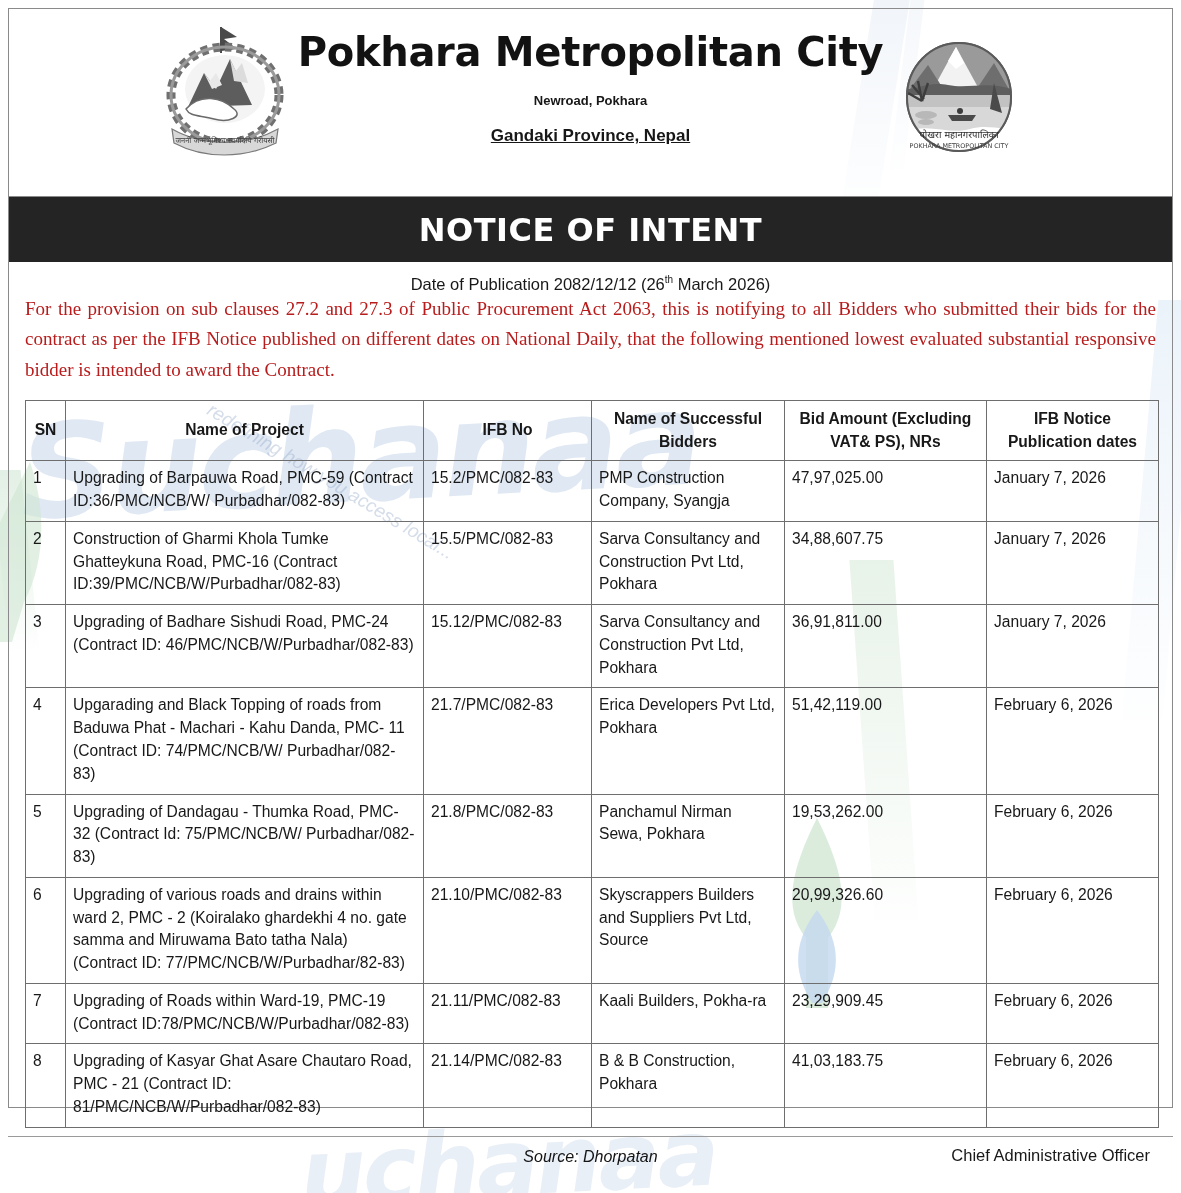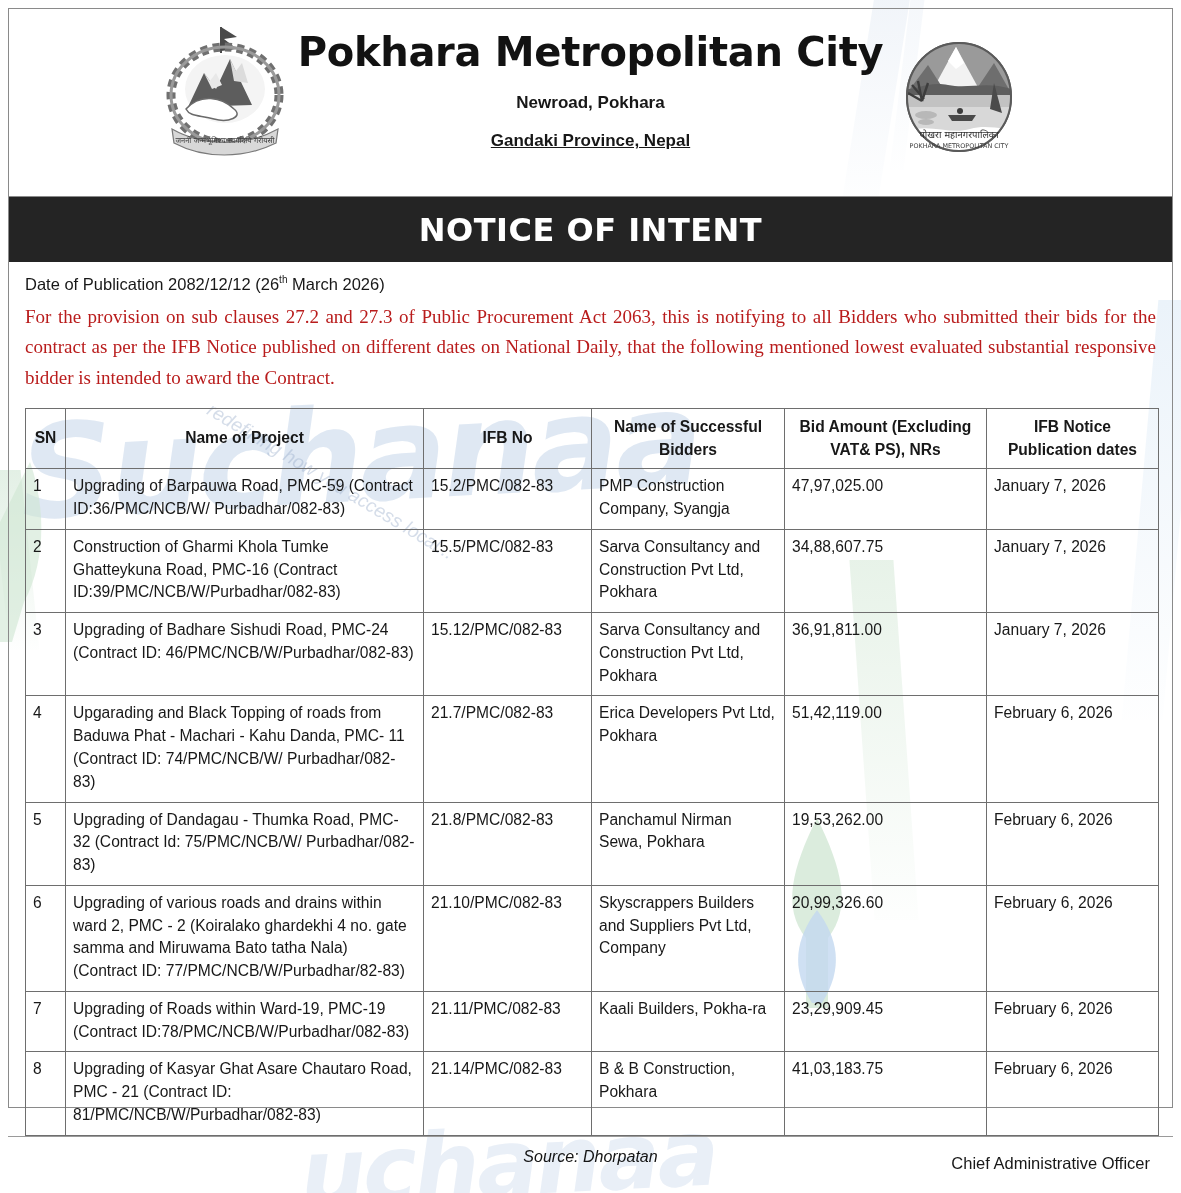--- a/index.html
+++ b/index.html
@@ -124,21 +124,21 @@
     color: #121212;
   }
   .org-sub {
     font-family: "DejaVu Sans", sans-serif;
     font-size: 26px;
     font-weight: 700;
     margin-top: 9px;
     color: #121212;
   }
   .org-addr1 {
-    font-size: 17px;
+    font-size: 13px;
     font-weight: 700;
     margin-top: 19px;
     color: #171717;
   }
   .org-addr2 {
     font-size: 17px;
     font-weight: 700;
     margin-top: 18px;
     color: #171717;
     text-decoration: underline;
@@ -160,23 +160,22 @@
     letter-spacing: 0.5px;
   }
 
   
   .intro {
     padding: 12px 16px 0 16px;
     position: relative;
     z-index: 3;
   }
   .pub-date {
-    text-align: left;
+    text-align: center;
     font-size: 16.5px;
-    margin-bottom: 8px;
     color: #181818;
   }
   .pub-date sup { font-size: 10px; vertical-align: super; }
   .intro-body {
     font-size: 19px;
     line-height: 1.62;
     text-align: justify;
     color: #b91c1c;
     font-family: Liberation Serif, serif;
   }
@@ -410,21 +409,21 @@
           <td>Upgrading of Dandagau - Thumka Road, PMC- 32 (Contract Id: 75/PMC/NCB/W/ Purbadhar/082-83)</td>
           <td>21.8/PMC/082-83</td>
           <td>Panchamul Nirman Sewa, Pokhara</td>
           <td>19,53,262.00</td>
           <td class="c-date">February 6, 2026</td>
         </tr>
         <tr>
           <td class="c-sn">6</td>
           <td>Upgrading of various roads and drains within ward 2, PMC - 2 (Koiralako ghardekhi 4 no. gate samma and Miruwama Bato tatha Nala) (Contract ID: 77/PMC/NCB/W/Purbadhar/82-83)</td>
           <td>21.10/PMC/082-83</td>
-          <td>Skyscrappers Builders and Suppliers Pvt Ltd, Company</td>
+          <td>Skyscrappers Builders and Suppliers Pvt Ltd, Source</td>
           <td>20,99,326.60</td>
           <td class="c-date">February 6, 2026</td>
         </tr>
         <tr>
           <td class="c-sn">7</td>
           <td>Upgrading of Roads within Ward-19, PMC-19 (Contract ID:78/PMC/NCB/W/Purbadhar/082-83)</td>
           <td>21.11/PMC/082-83</td>
           <td>Kaali Builders, Pokha-ra</td>
           <td>23,29,909.45</td>
           <td class="c-date">February 6, 2026</td>

